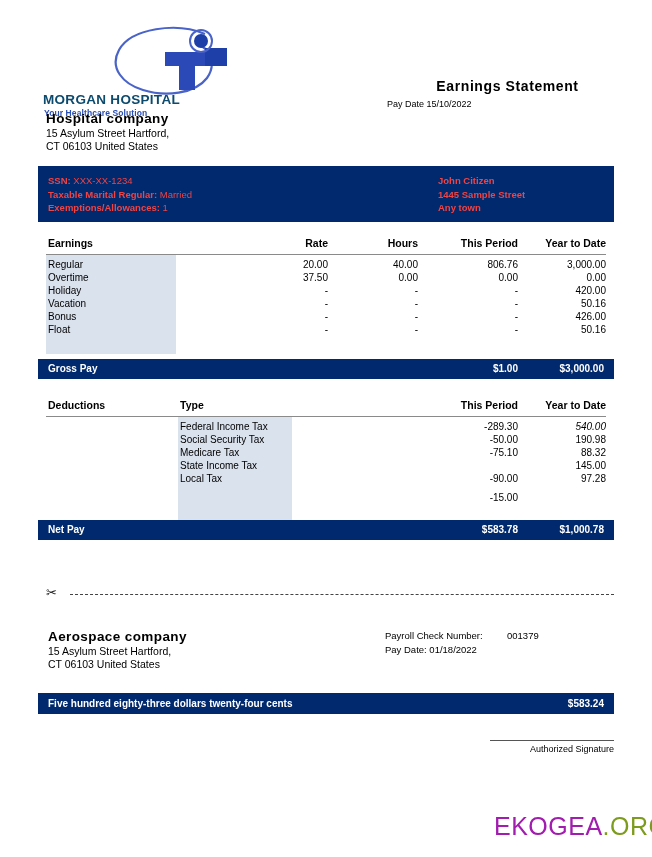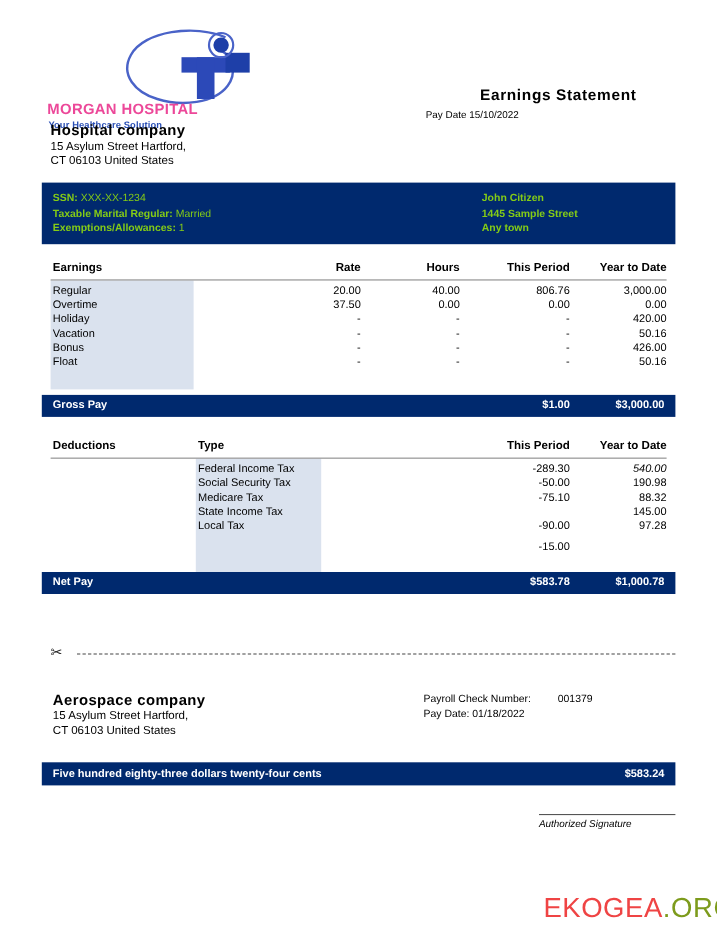--- a/index.html
+++ b/index.html
@@ -38,21 +38,21 @@
     width: 130px;
     height: 78px;
   }
   .logo-text-main {
     position: absolute;
     left: 0px;
     top: 68px;
     font-size: 13.5px;
     font-weight: bold;
     letter-spacing: 0.3px;
-    color: #ec4899;
+    color: #0c4a6e;
     white-space: nowrap;
   }
   .logo-text-sub {
     position: absolute;
     left: 1px;
     top: 84px;
     font-size: 8.5px;
     font-weight: bold;
     letter-spacing: 0.1px;
     color: #2a4fb5;
@@ -97,21 +97,21 @@
     font-size: 9px;
     line-height: 12px;
     text-align: left;
     padding-left: 2px;
   }
 
   
   .navy-band {
     position: absolute;
     background: #00296e;
-    color: #84cc16;
+    color: #ef4444;
   }
   .emp-band {
     left: 38px;
     top: 166px;
     width: 576px;
     height: 56px;
   }
   .emp-left {
     position: absolute;
     left: 10px;
@@ -254,36 +254,35 @@
     top: 740px;
     width: 124px;
   }
   .sig-line {
     width: 124px;
     height: 1px;
     background: #555;
   }
   .sig-label {
     font-size: 9px;
-    text-align: left;
+    text-align: right;
     padding-top: 3px;
     color: #000;
-    font-style: italic;
   }
 
   
   .watermark {
     position: absolute;
     left: 494px;
     top: 812px;
     font-size: 25px;
     letter-spacing: 0.5px;
     white-space: nowrap;
   }
-  .wm-a { color: #ef4444; }
+  .wm-a { color: #a21caf; }
   .wm-b { color: #7d9b1c; }
 </style>
 </head>
 <body>
 
 <div class="page">
 
   <div class="logo-block">
     <div class="logo-mark">
       <svg width="130" height="78" viewBox="0 0 130 78" xmlns="http://www.w3.org/2000/svg">

